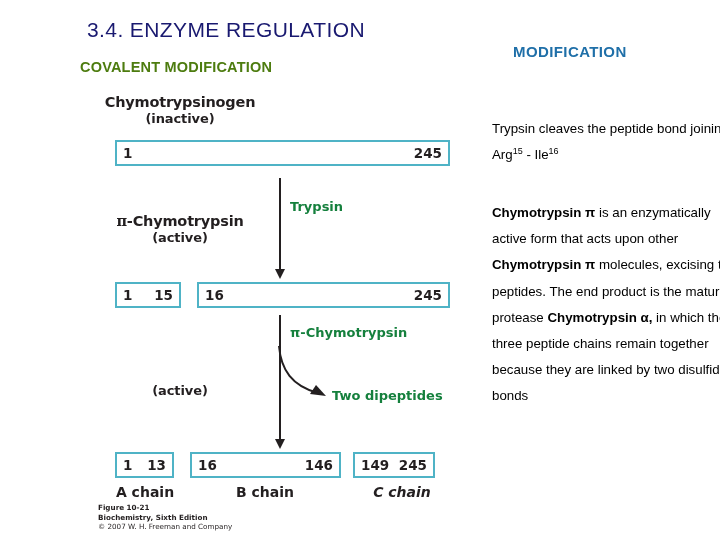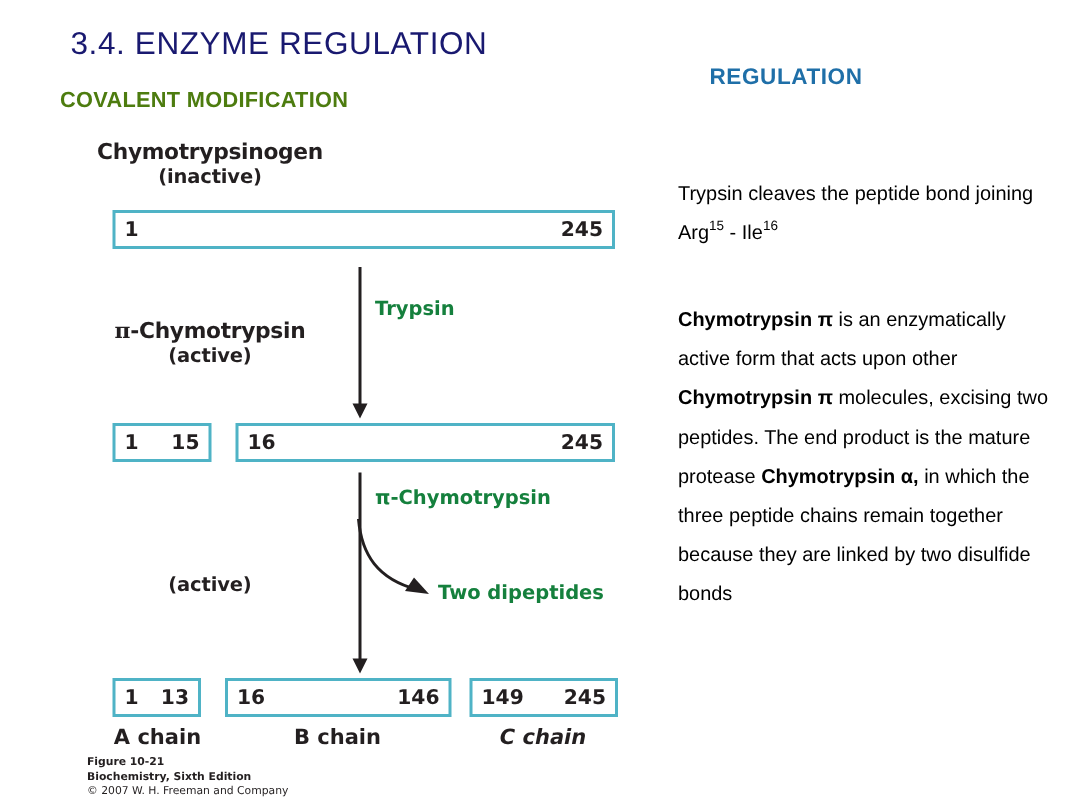--- a/index.html
+++ b/index.html
@@ -3,21 +3,21 @@
 <meta charset="utf-8">
 <style>
   html,body{margin:0;padding:0;}
   body{
     width:720px;height:540px;
     background:#ffffff;
     font-family:"Liberation Sans", sans-serif;
     overflow:hidden;
     position:relative;
   }
-  .slide{position:absolute;inset:0;}
+  .slide{position:absolute;inset:0;margin-left:40px;}
 
   
   .title-main{
     position:absolute;left:47px;top:18px;
     font-size:21px;font-weight:400;letter-spacing:.4px;
     color:#191970;white-space:nowrap;
   }
   .title-sub{
     position:absolute;left:40px;top:59px;
     font-size:14.5px;font-weight:bold;letter-spacing:.2px;
@@ -90,21 +90,21 @@
   }
   .credit .c3{font-weight:normal;}
 </style>
 </head>
 <body>
 
 <div class="slide">
 
   <div class="title-main">3.4. ENZYME REGULATION</div>
   <div class="title-sub">COVALENT MODIFICATION</div>
-  <div class="title-right">REGULATION</div>
+  <div class="title-right">MODIFICATION</div>
 
   <div class="figure">
 
     <div class="fig-label" style="left:40px;top:8px;width:200px;">
       <div class="ln1"><span>Chymotrypsinogen</span></div>
       <div class="ln2">(inactive)</div>
     </div>
 
     <div class="bar" style="left:75px;top:54px;width:335px;">
       <span class="lft">1</span>
@@ -146,21 +146,21 @@
     </div>
 
     <div class="bar" style="left:75px;top:366px;width:59px;">
       <span class="lft">1</span>
       <span class="rgt">13</span>
     </div>
     <div class="bar" style="left:150px;top:366px;width:151px;">
       <span class="lft">16</span>
       <span class="rgt">146</span>
     </div>
-    <div class="bar" style="left:313px;top:366px;width:99px;">
+    <div class="bar" style="left:313px;top:366px;width:82px;">
       <span class="lft">149</span>
       <span class="rgt">245</span>
     </div>
 
     <div class="chain-label" style="left:64px;top:398px;width:82px;">A chain</div>
     <div class="chain-label" style="left:184px;top:398px;width:82px;">B chain</div>
     <div class="chain-label" style="left:321px;top:398px;width:82px;font-style:italic;">C chain</div>
   </div>
 
   <div class="credit">

